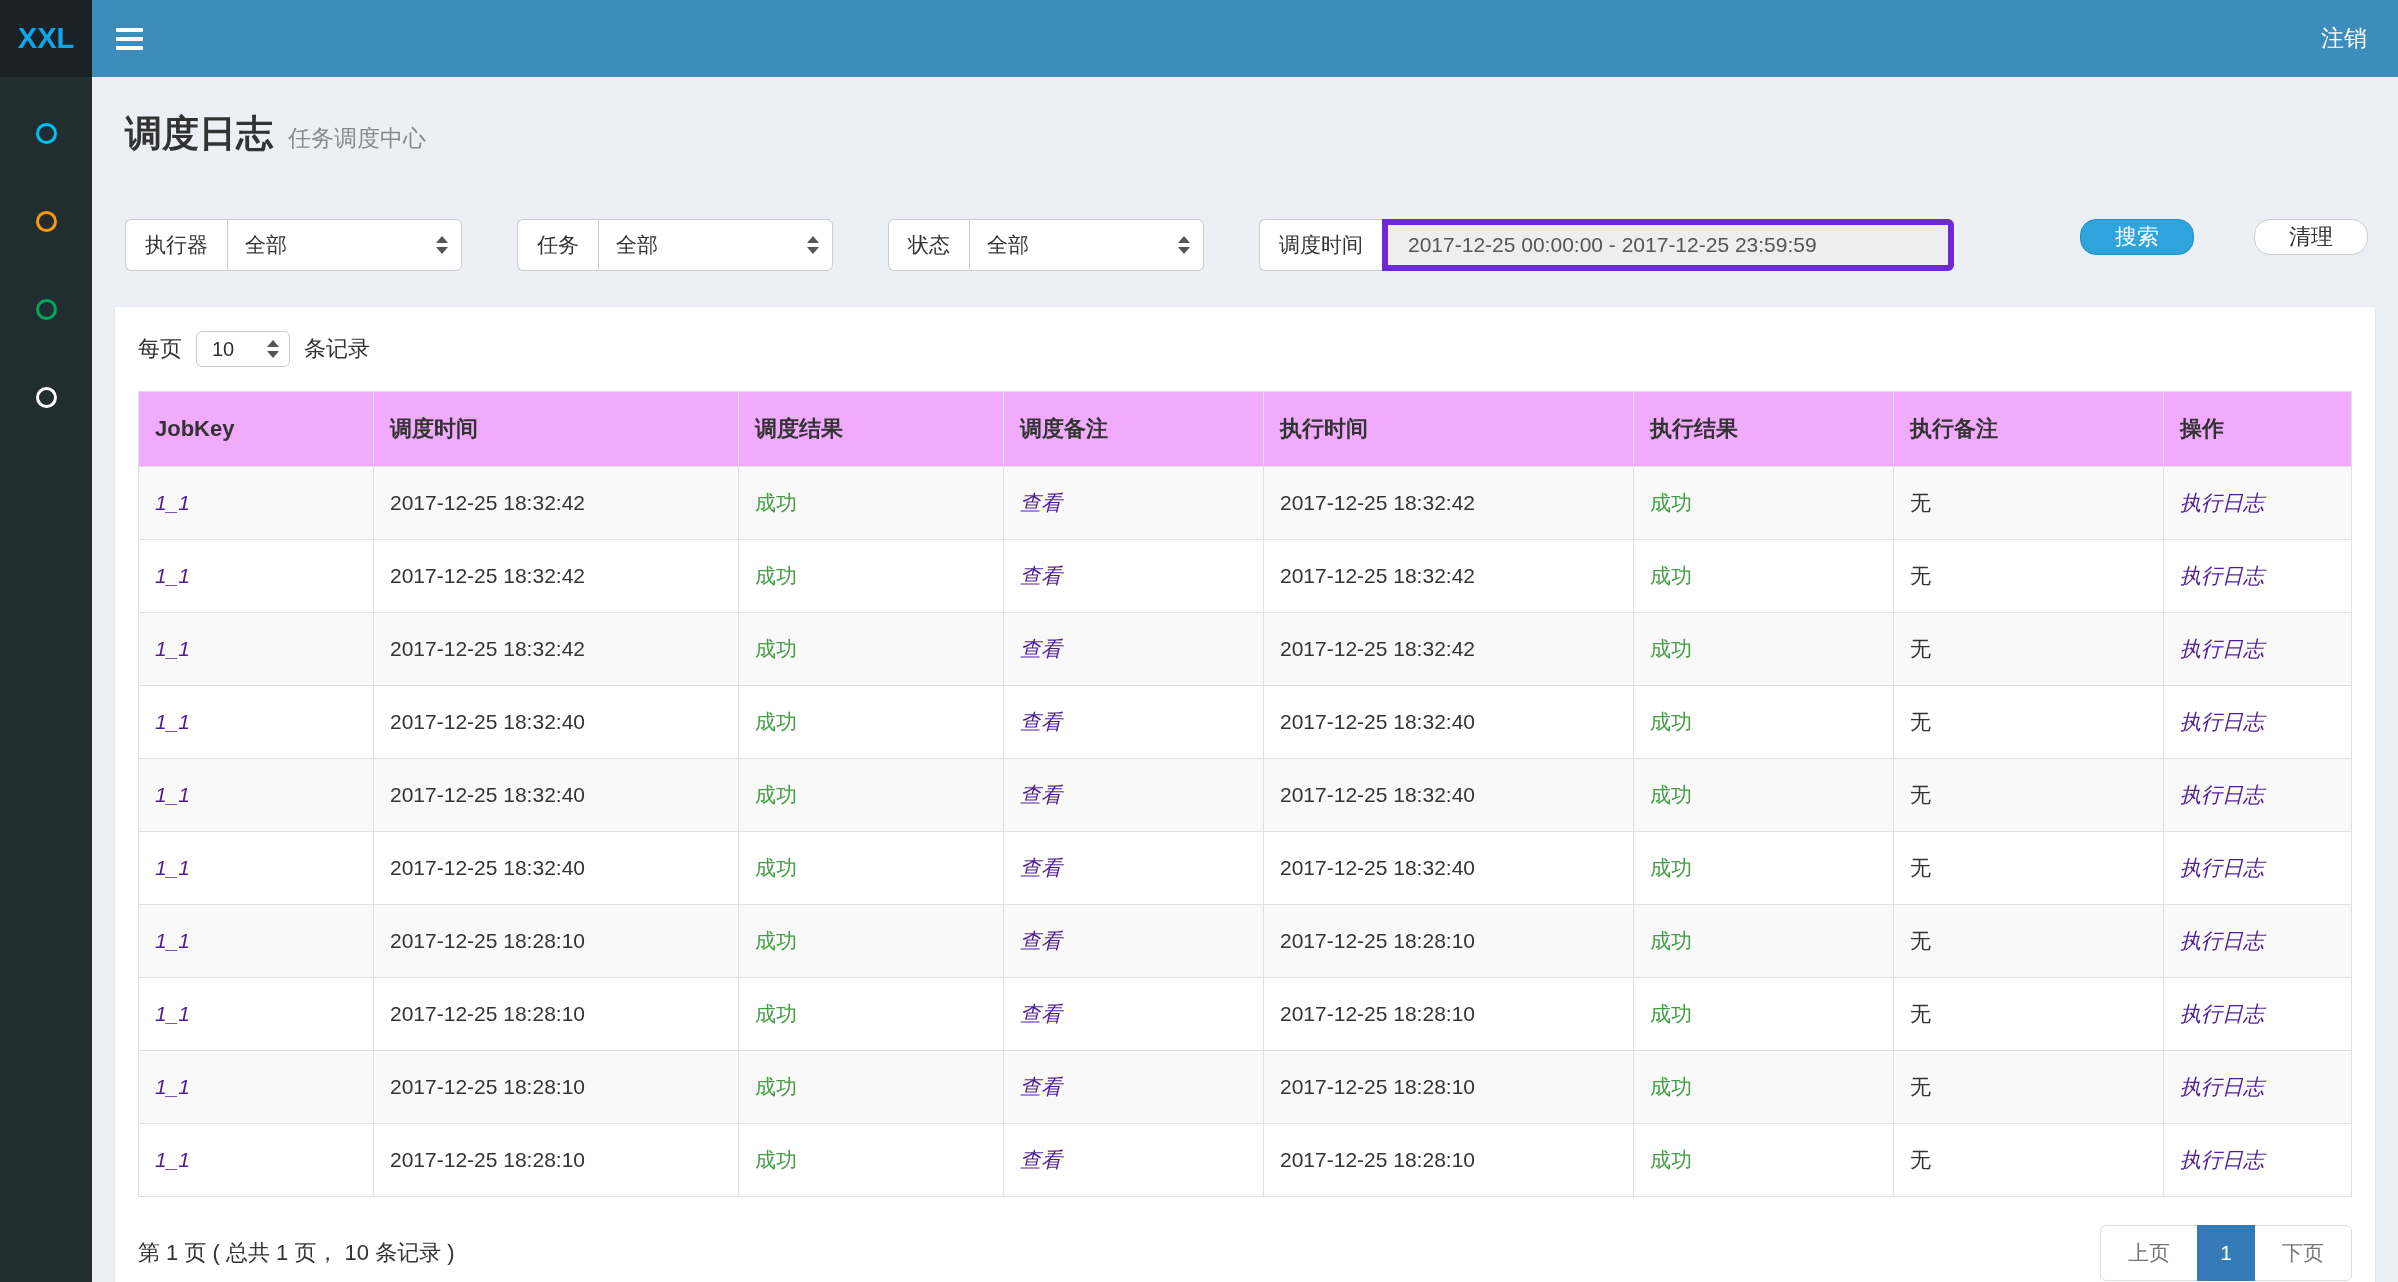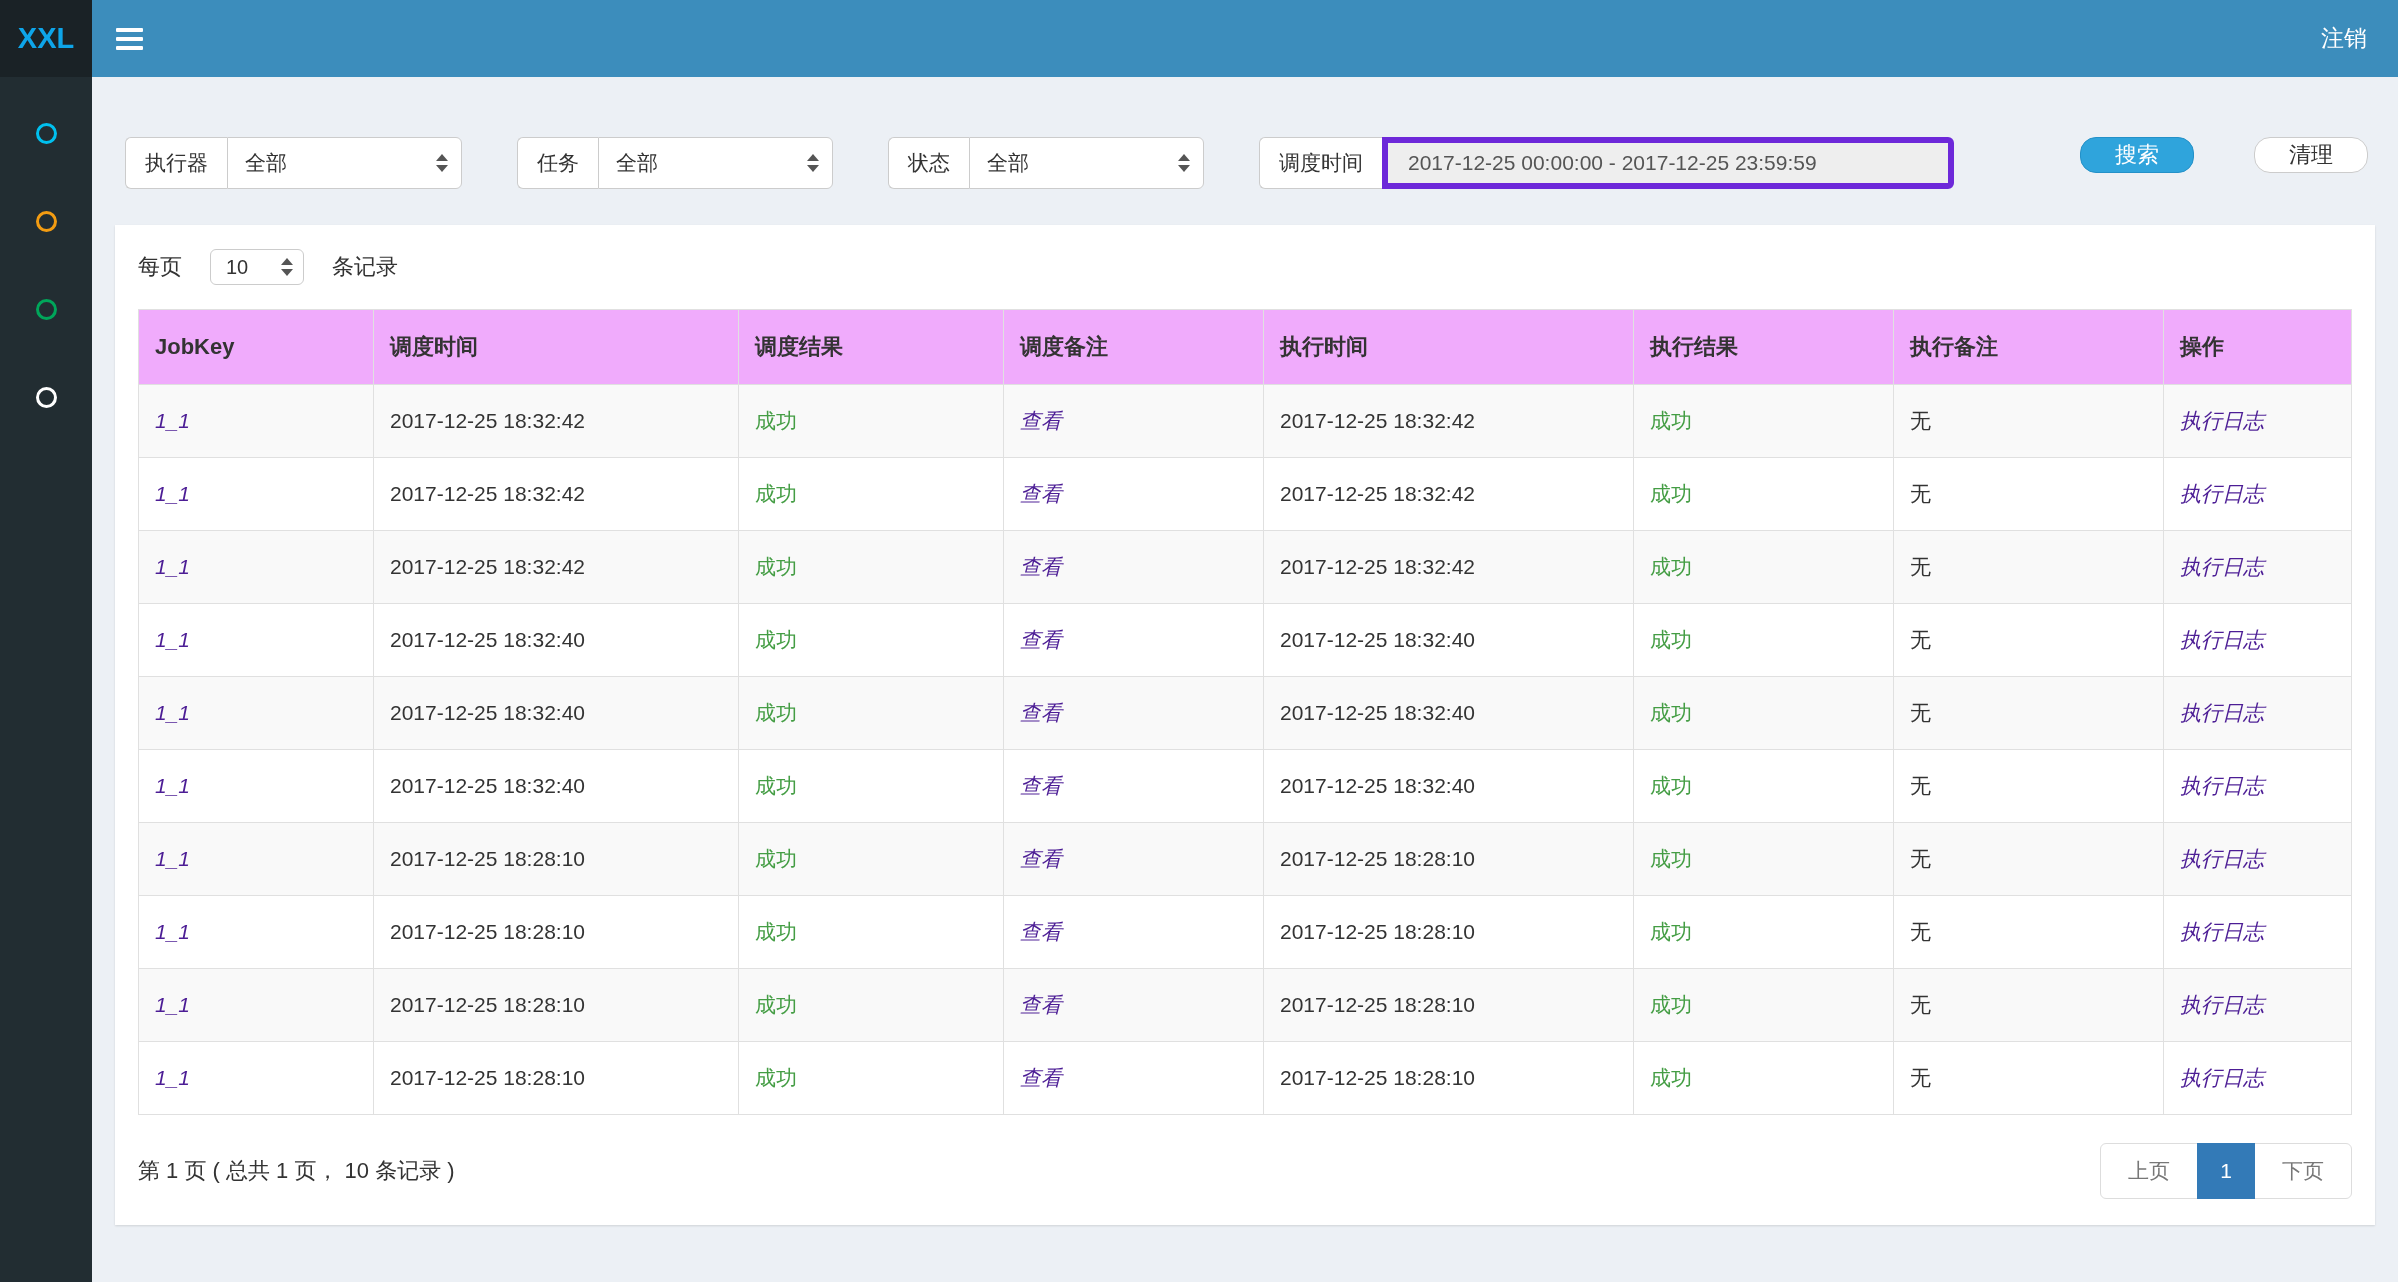--- a/index.html
+++ b/index.html
@@ -55,21 +55,21 @@
     display: flex; align-items: center; width: 572px; padding: 0 20px;
     background: #eee; border: 6px solid #6d28d9; border-radius: 0 6px 6px 0;
     color: #555; white-space: nowrap; cursor: text;
   }
   .btn { height: 36px; border-radius: 16px; font-size: 22px; padding: 0 34px; cursor: pointer; font-family: inherit; }
   .btn-search { margin-left: auto; background: #2fa4dc; border: 1px solid #2491c8; color: #fff; }
   .btn-clear { margin-left: 60px; background: #fff; border: 1px solid #ccc; color: #333; }
 
   
   .box { background: #fff; margin: 36px 23px 0; padding: 24px 23px 0; min-height: 1000px; box-shadow: 0 1px 2px rgba(0,0,0,0.12); }
-  .page-size-row { display: flex; align-items: center; gap: 28px; font-size: 22px; }
+  .page-size-row { display: flex; align-items: center; gap: 14px; font-size: 22px; }
   .select.small { height: 36px; width: 94px; padding: 0 10px 0 15px; border-radius: 6px; font-size: 20px; }
 
   table { width: 100%; border-collapse: collapse; margin-top: 24px; table-layout: fixed; }
   th, td { border: 1px solid #e0e0e0; padding: 22px 16px; text-align: left; overflow: hidden; white-space: nowrap; }
   th { font-weight: bold; font-size: 22px; background: #f0abfc; }
   td { font-size: 21px; }
   tbody tr:nth-child(odd) { background: #f9f9f9; }
   a.link { color: #4c1d95; text-decoration: none; cursor: pointer; font-style: italic; }
   .success { color: #449d44; }
 
@@ -114,20 +114,26 @@
     <div class="sidebar-item">
       <span class="circle-icon" style="border-color: rgb(0, 166, 90);"></span>
     </div>
     <div class="sidebar-item">
       <span class="circle-icon" style="border-color: rgb(255, 255, 255);"></span>
     </div>
   </aside>
 
 <main class="content">
 
+  <div class="content-header">
+    <h1 class="page-title">
+      <span>调度日志</span>
+      <small>任务调度中心</small>
+    </h1>
+  </div>
 
   <div class="filter-bar">
 
     <div class="input-group">
       <span class="addon">执行器</span>
       <div class="select">
         <span>全部</span>
         <span class="stepper">
             <i class="up"></i>
             <i class="down"></i>

